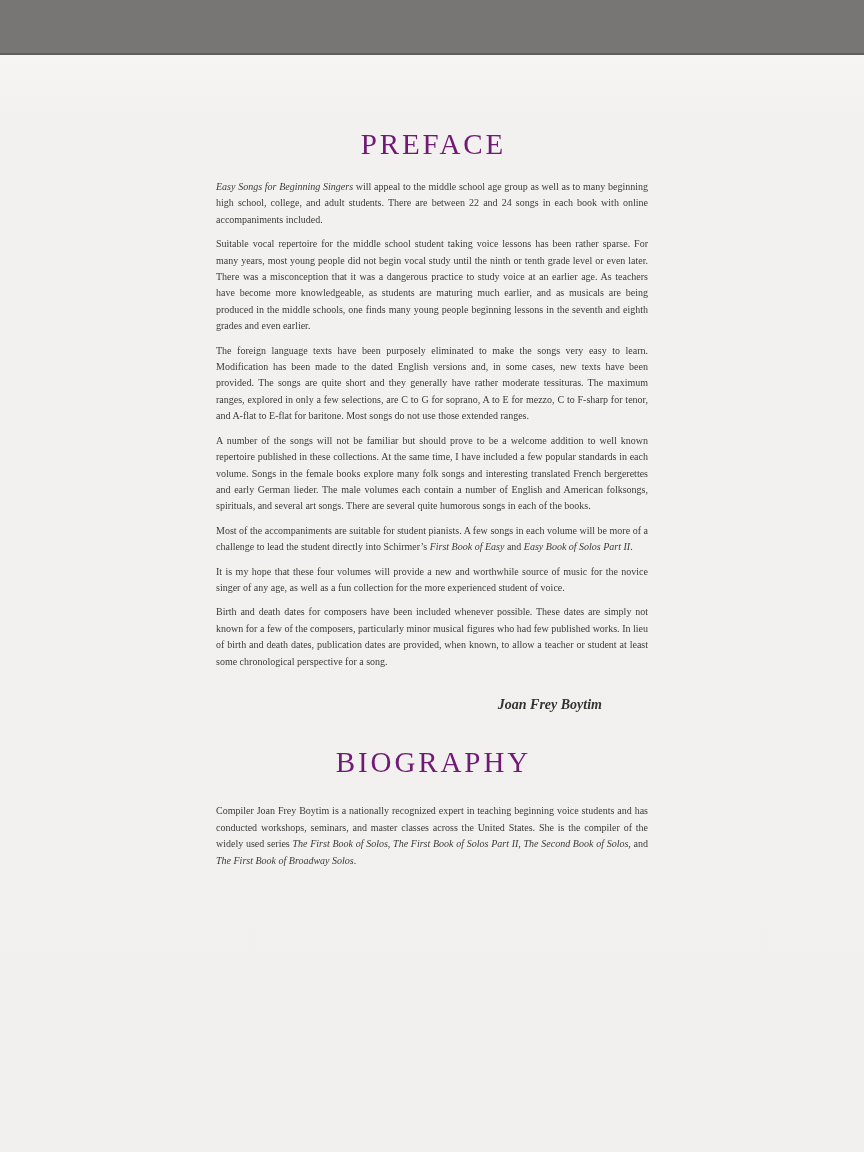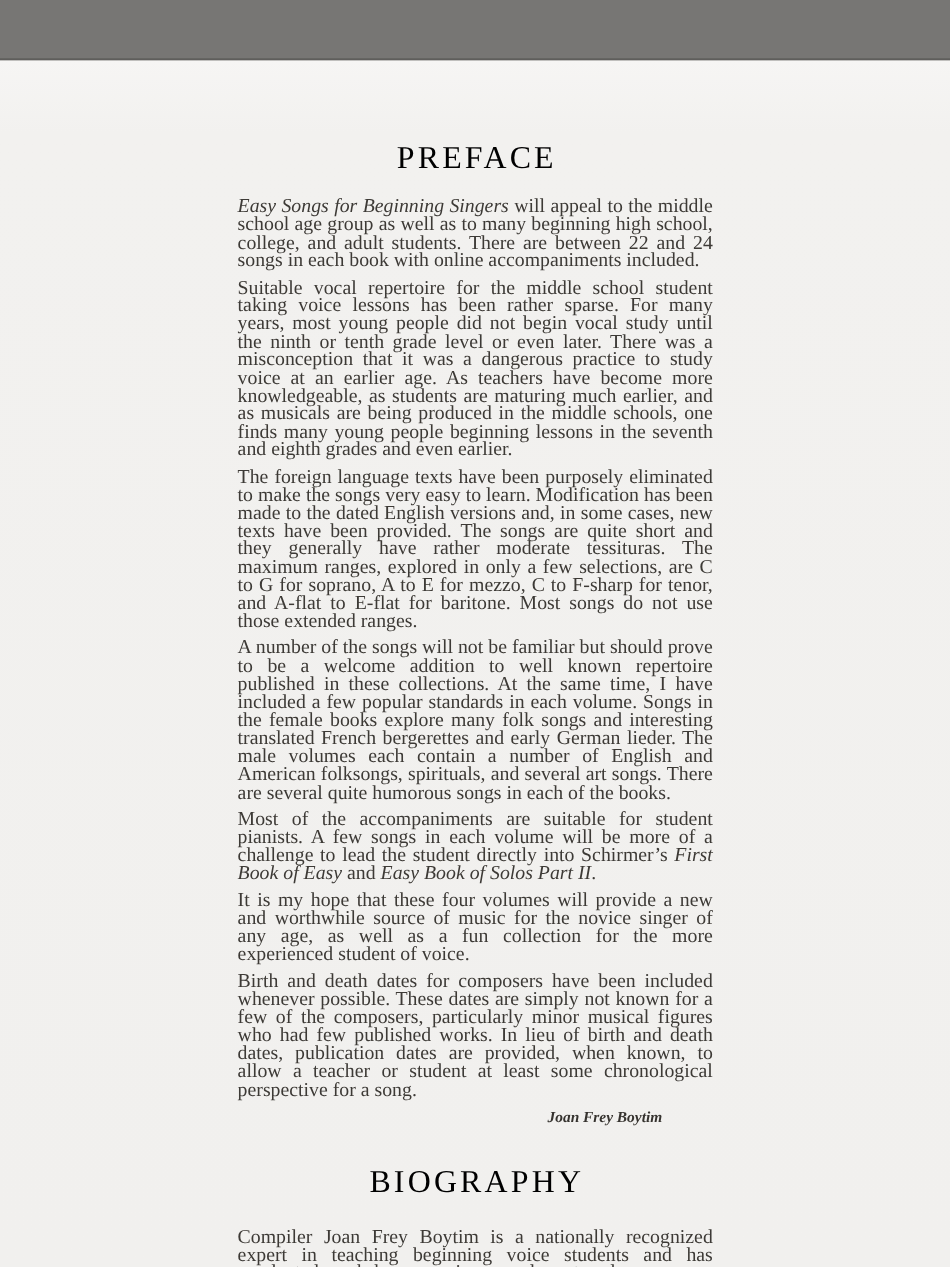--- a/index.html
+++ b/index.html
@@ -31,43 +31,43 @@
     margin: 0 auto;
     color: #3d3a36;
   }
   .display-title {
     font-weight: 400;
     font-size: 29px;
     line-height: 29px;
     letter-spacing: 0.10em;
     text-indent: 0.10em;
     text-align: center;
-    color: #000000;
+    color: #701a75;
   }
   h1.display-title {
     margin: 75px 0 20px 0;
   }
   h2.display-title {
     margin: 35px 0 26px 0;
   }
   p.body-par {
-    font-size: 18px;
+    font-size: 10px;
     line-height: 16.4px;
     text-align: justify;
     margin: 0 0 8px 0;
   }
   p.body-par em { font-style: italic; }
   .signature {
     font-size: 14px;
     line-height: 16.4px;
     font-weight: bold;
     font-style: italic;
     text-align: right;
     padding-right: 46px;
-    margin-top: 11px;
+    margin-top: 27px;
     color: #36332f;
   }
   .scan-noise {
     position: absolute;
     left: 0; top: 0;
     width: 2px; height: 2px;
     background: transparent;
     border-radius: 50%;
     box-shadow:
       97px 224px 0 rgba(90,88,84,0.18),

